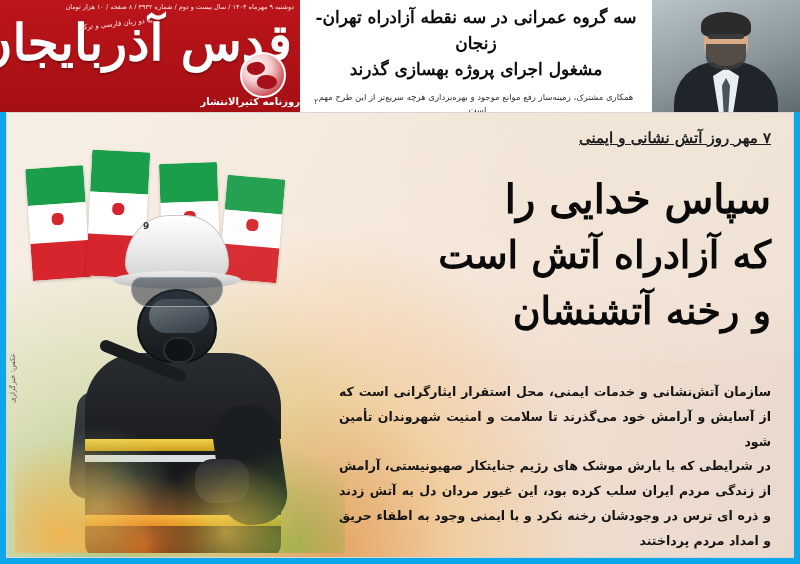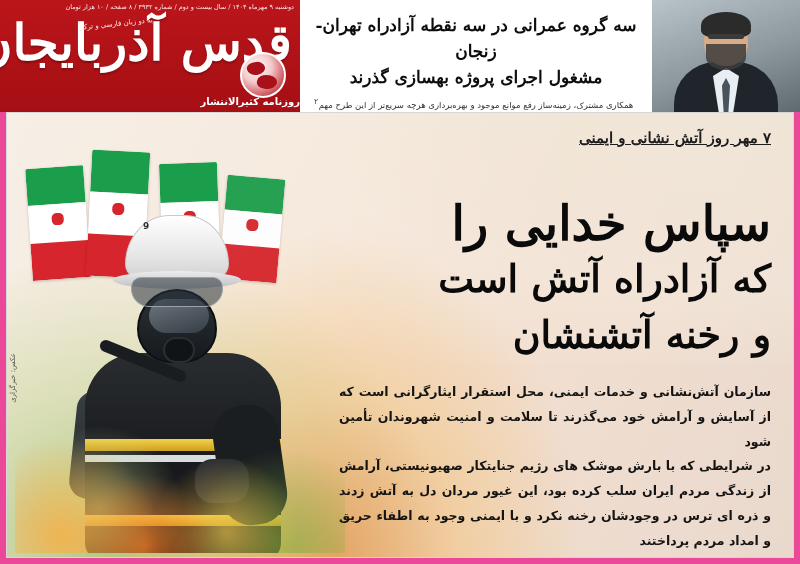--- a/index.html
+++ b/index.html
@@ -9,21 +9,21 @@
     height: 564px;
     background: #ffffff;
     font-family: "DejaVu Sans", "Liberation Sans", sans-serif;
     overflow: hidden;
   }
 
   #page {
     position: relative;
     width: 800px;
     height: 564px;
-    background: #ec4899;
+    background: #0ea5e9;
   }
 
   
   .masthead {
     position: absolute;
     top: 0; left: 0;
     width: 800px;
     height: 112px;
     background: #ffffff;
     display: flex;
@@ -117,21 +117,21 @@
     background: #a6111a;
     border-radius: 55% 45% 60% 40%;
     transform: rotate(9deg);
   }
 
   
   .top-headline {
     position: relative;
     flex: 1;
     height: 112px;
-    padding: 12px 14px 6px 14px;
+    padding: 4px 14px 6px 14px;
     direction: rtl;
     text-align: center;
   }
   .top-headline .line {
     font-family: "DejaVu Serif", "Liberation Serif", serif;
     font-weight: bold;
     font-size: 17px;
     line-height: 26px;
     color: #0d0d0d;
   }
@@ -424,21 +424,21 @@
     direction: rtl;
     text-align: right;
   }
   .hero .l {
     font-family: "DejaVu Serif", "Liberation Serif", serif;
     font-weight: bold;
     color: #0a0a0a;
     line-height: 56px;
     white-space: nowrap;
   }
-  .hero .l1 { font-size: 48px; margin-top: 24px; }
+  .hero .l1 { font-size: 40px; }
   .hero .l2 { font-size: 38px; }
   .hero .l3 { font-size: 38px; }
 
   .blurb {
     position: absolute;
     right: 22px;
     width: 432px;
     direction: rtl;
     text-align: justify;
     text-align-last: right;

